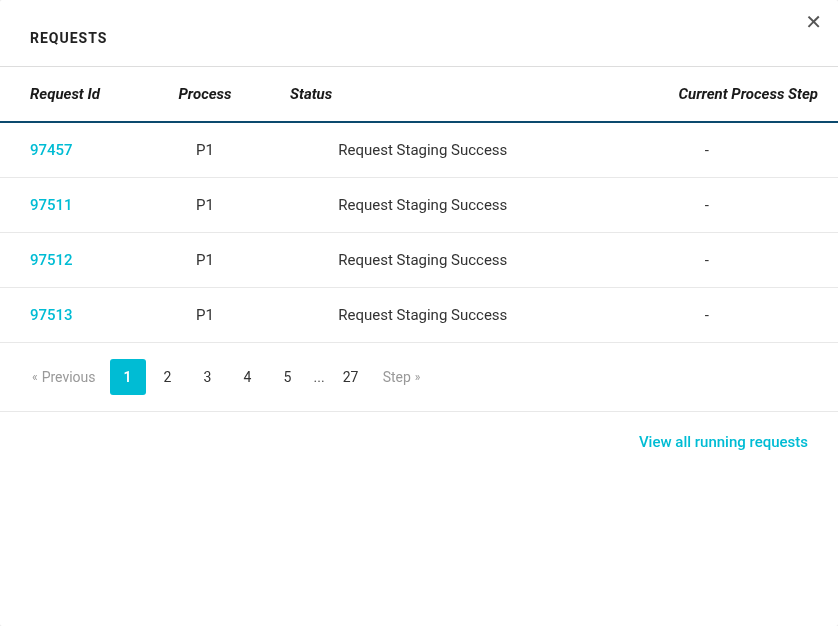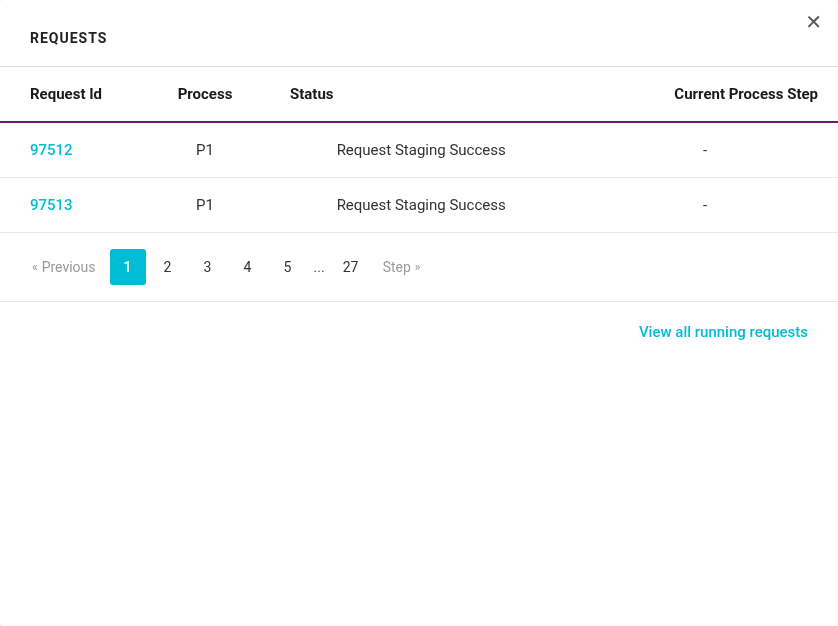--- a/index.html
+++ b/index.html
@@ -55,21 +55,22 @@
     .table-container {
       padding: 0;
     }
 
     table {
       width: 100%;
       border-collapse: collapse;
     }
 
     thead tr {
-      border-bottom: 2px solid #701a75;
+      border-bottom: 2px solid #0c4a6e;
+      font-style: italic;
     }
 
     thead th {
       padding: 18px 20px;
       font-size: 15px;
       font-weight: 700;
       color: #1a1a1a;
       text-align: left;
     }
 
@@ -201,20 +202,32 @@
     <table>
       <thead>
         <tr>
           <th>Request Id</th>
           <th>Process</th>
           <th>Status</th>
           <th>Current Process Step</th>
         </tr>
       </thead>
       <tbody id="table-body">
+      <tr>
+            <td>97457</td>
+            <td>P1</td>
+            <td>Request Staging Success</td>
+            <td>-</td>
+          </tr>
+          <tr>
+            <td>97511</td>
+            <td>P1</td>
+            <td>Request Staging Success</td>
+            <td>-</td>
+          </tr>
           <tr>
             <td>97512</td>
             <td>P1</td>
             <td>Request Staging Success</td>
             <td>-</td>
           </tr>
           <tr>
             <td>97513</td>
             <td>P1</td>
             <td>Request Staging Success</td>

